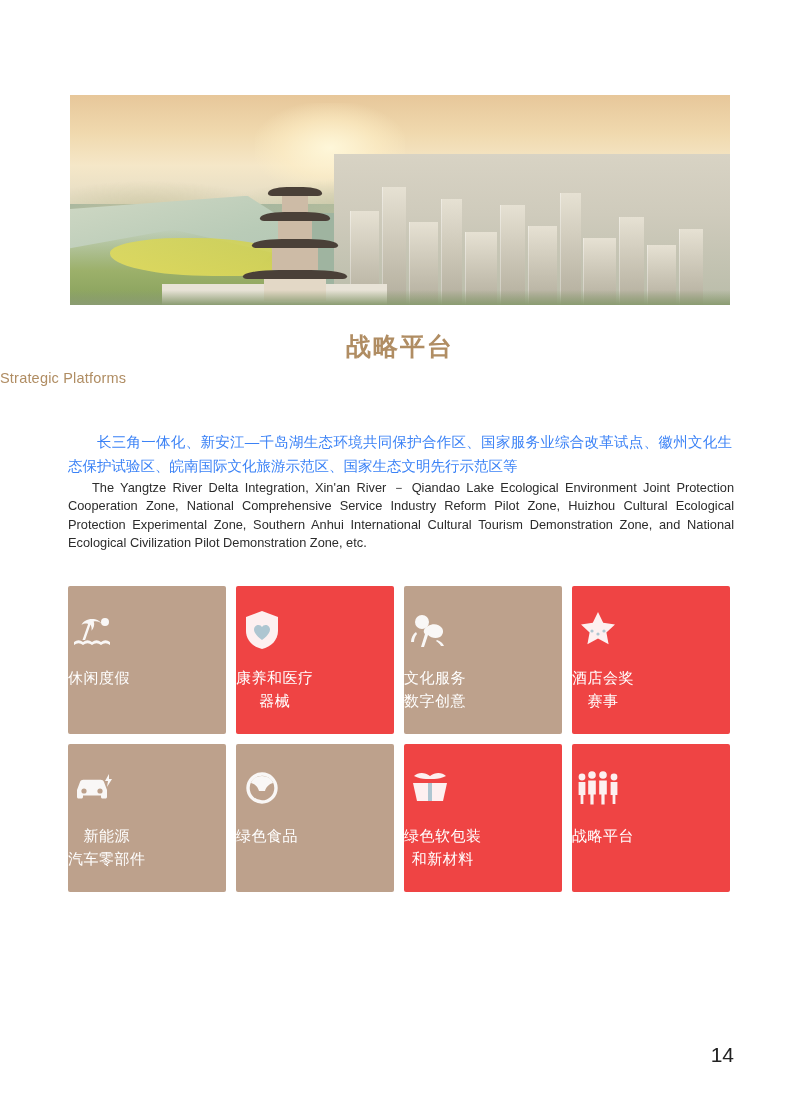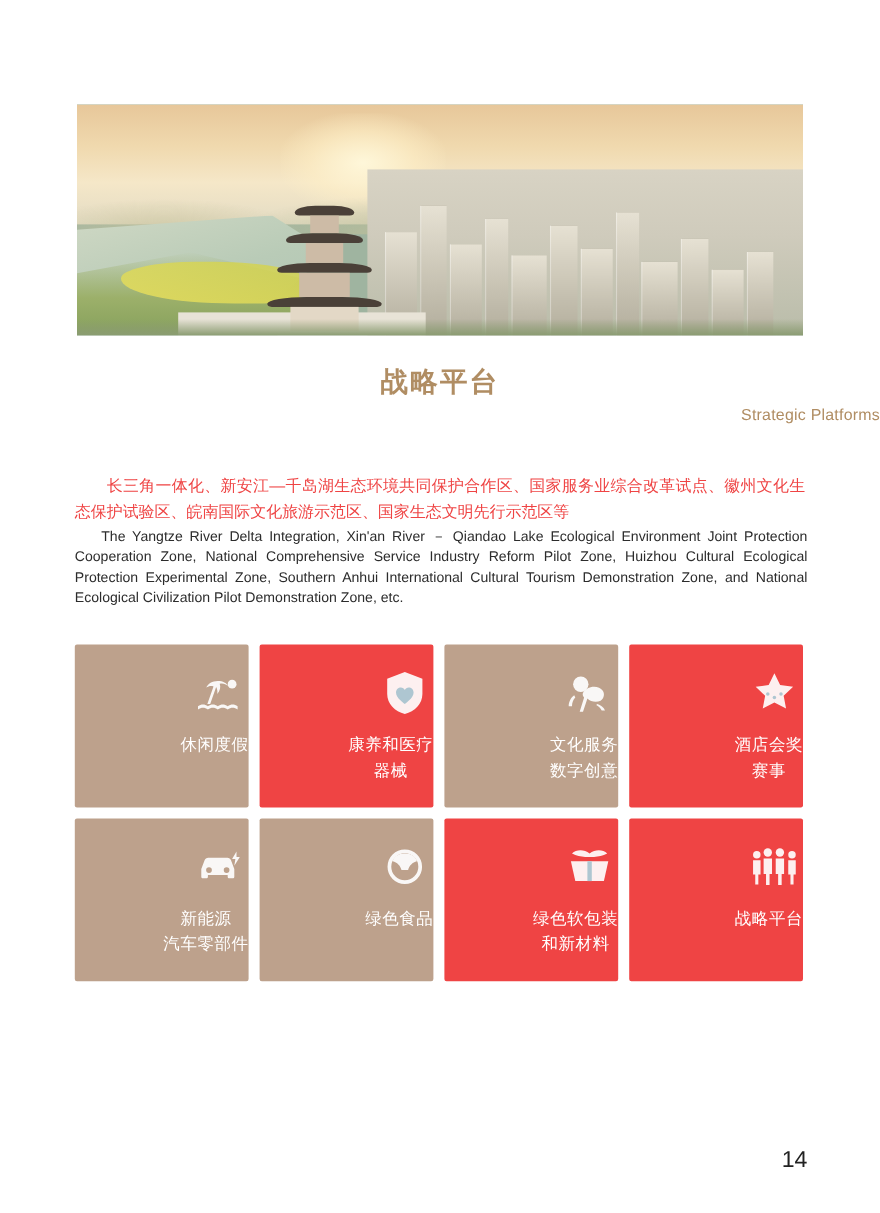--- a/index.html
+++ b/index.html
@@ -144,35 +144,35 @@
     font-size: 25px;
     color: #b08d63;
     letter-spacing: 2px;
     font-weight: bold;
   }
   .title-en {
     position: absolute;
     left: 0;
     top: 370px;
     width: 800px;
-    text-align: right;
+    text-align: left;
     font-size: 14.5px;
     color: #b08d63;
     letter-spacing: .2px;
   }
 
   
   .para-cn {
     position: absolute;
     left: 68px;
     top: 415px;
     width: 664px;
     font-size: 14.5px;
     line-height: 24px;
-    color: #ef4444;
+    color: #3b82f6;
     text-indent: 29px;
     text-align: justify;
   }
   .para-en {
     position: absolute;
     left: 68px;
     top: 466px;
     width: 666px;
     font-size: 12.8px;
     line-height: 18.5px;
@@ -190,21 +190,21 @@
     display: grid;
     grid-template-columns: repeat(4, 158px);
     grid-template-rows: 148px 148px;
     column-gap: 10px;
     row-gap: 10px;
   }
   .card {
     position: relative;
     display: flex;
     flex-direction: column;
-    align-items: flex-end;
+    align-items: flex-start;
     justify-content: flex-start;
     padding-top: 22px;
     box-sizing: border-box;
     color: #ffffff;
     border-radius: 2px;
   }
   .card.tan  { background: #bda18c; }
   .card.blue { background: #ef4444; }
   .card-icon {
     width: 52px;

